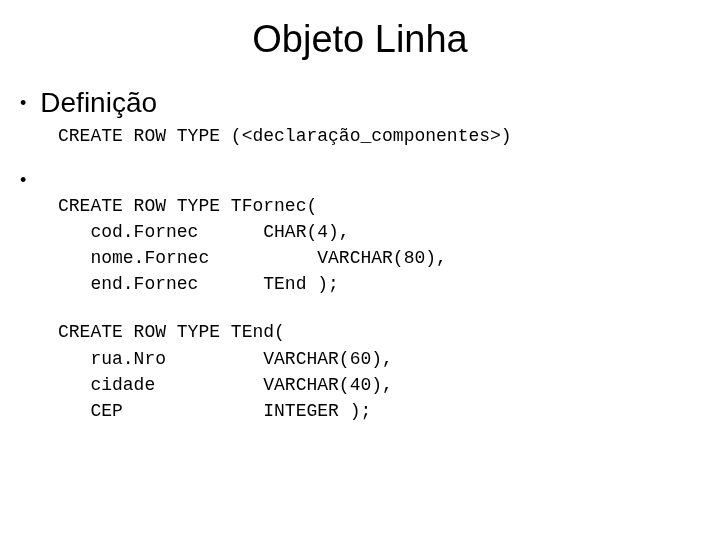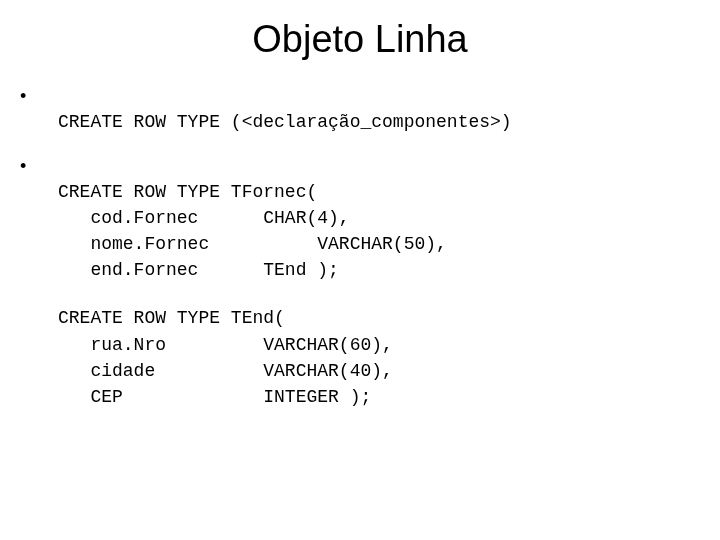--- a/index.html
+++ b/index.html
@@ -47,28 +47,29 @@
 </style>
 </head>
 <body>
 
 <div class="slide">
 
   <div class="title">Objeto Linha</div>
 
   <div class="bullet">
     <span class="dot">•</span>
+    <span>Definição</span>
   </div>
   <div class="code code-small-gap">CREATE ROW TYPE (&lt;declaração_componentes&gt;)</div>
 
   <div class="bullet">
     <span class="dot">•</span>
   </div>
   <div class="code code-small-gap">CREATE ROW TYPE TFornec(
    cod.Fornec      CHAR(4),
-   nome.Fornec          VARCHAR(50),
+   nome.Fornec          VARCHAR(80),
    end.Fornec      TEnd );</div>
   <div class="code">CREATE ROW TYPE TEnd(
    rua.Nro         VARCHAR(60),
    cidade          VARCHAR(40),
    CEP             INTEGER );</div>
 
 </div>
 
 </body></html>

